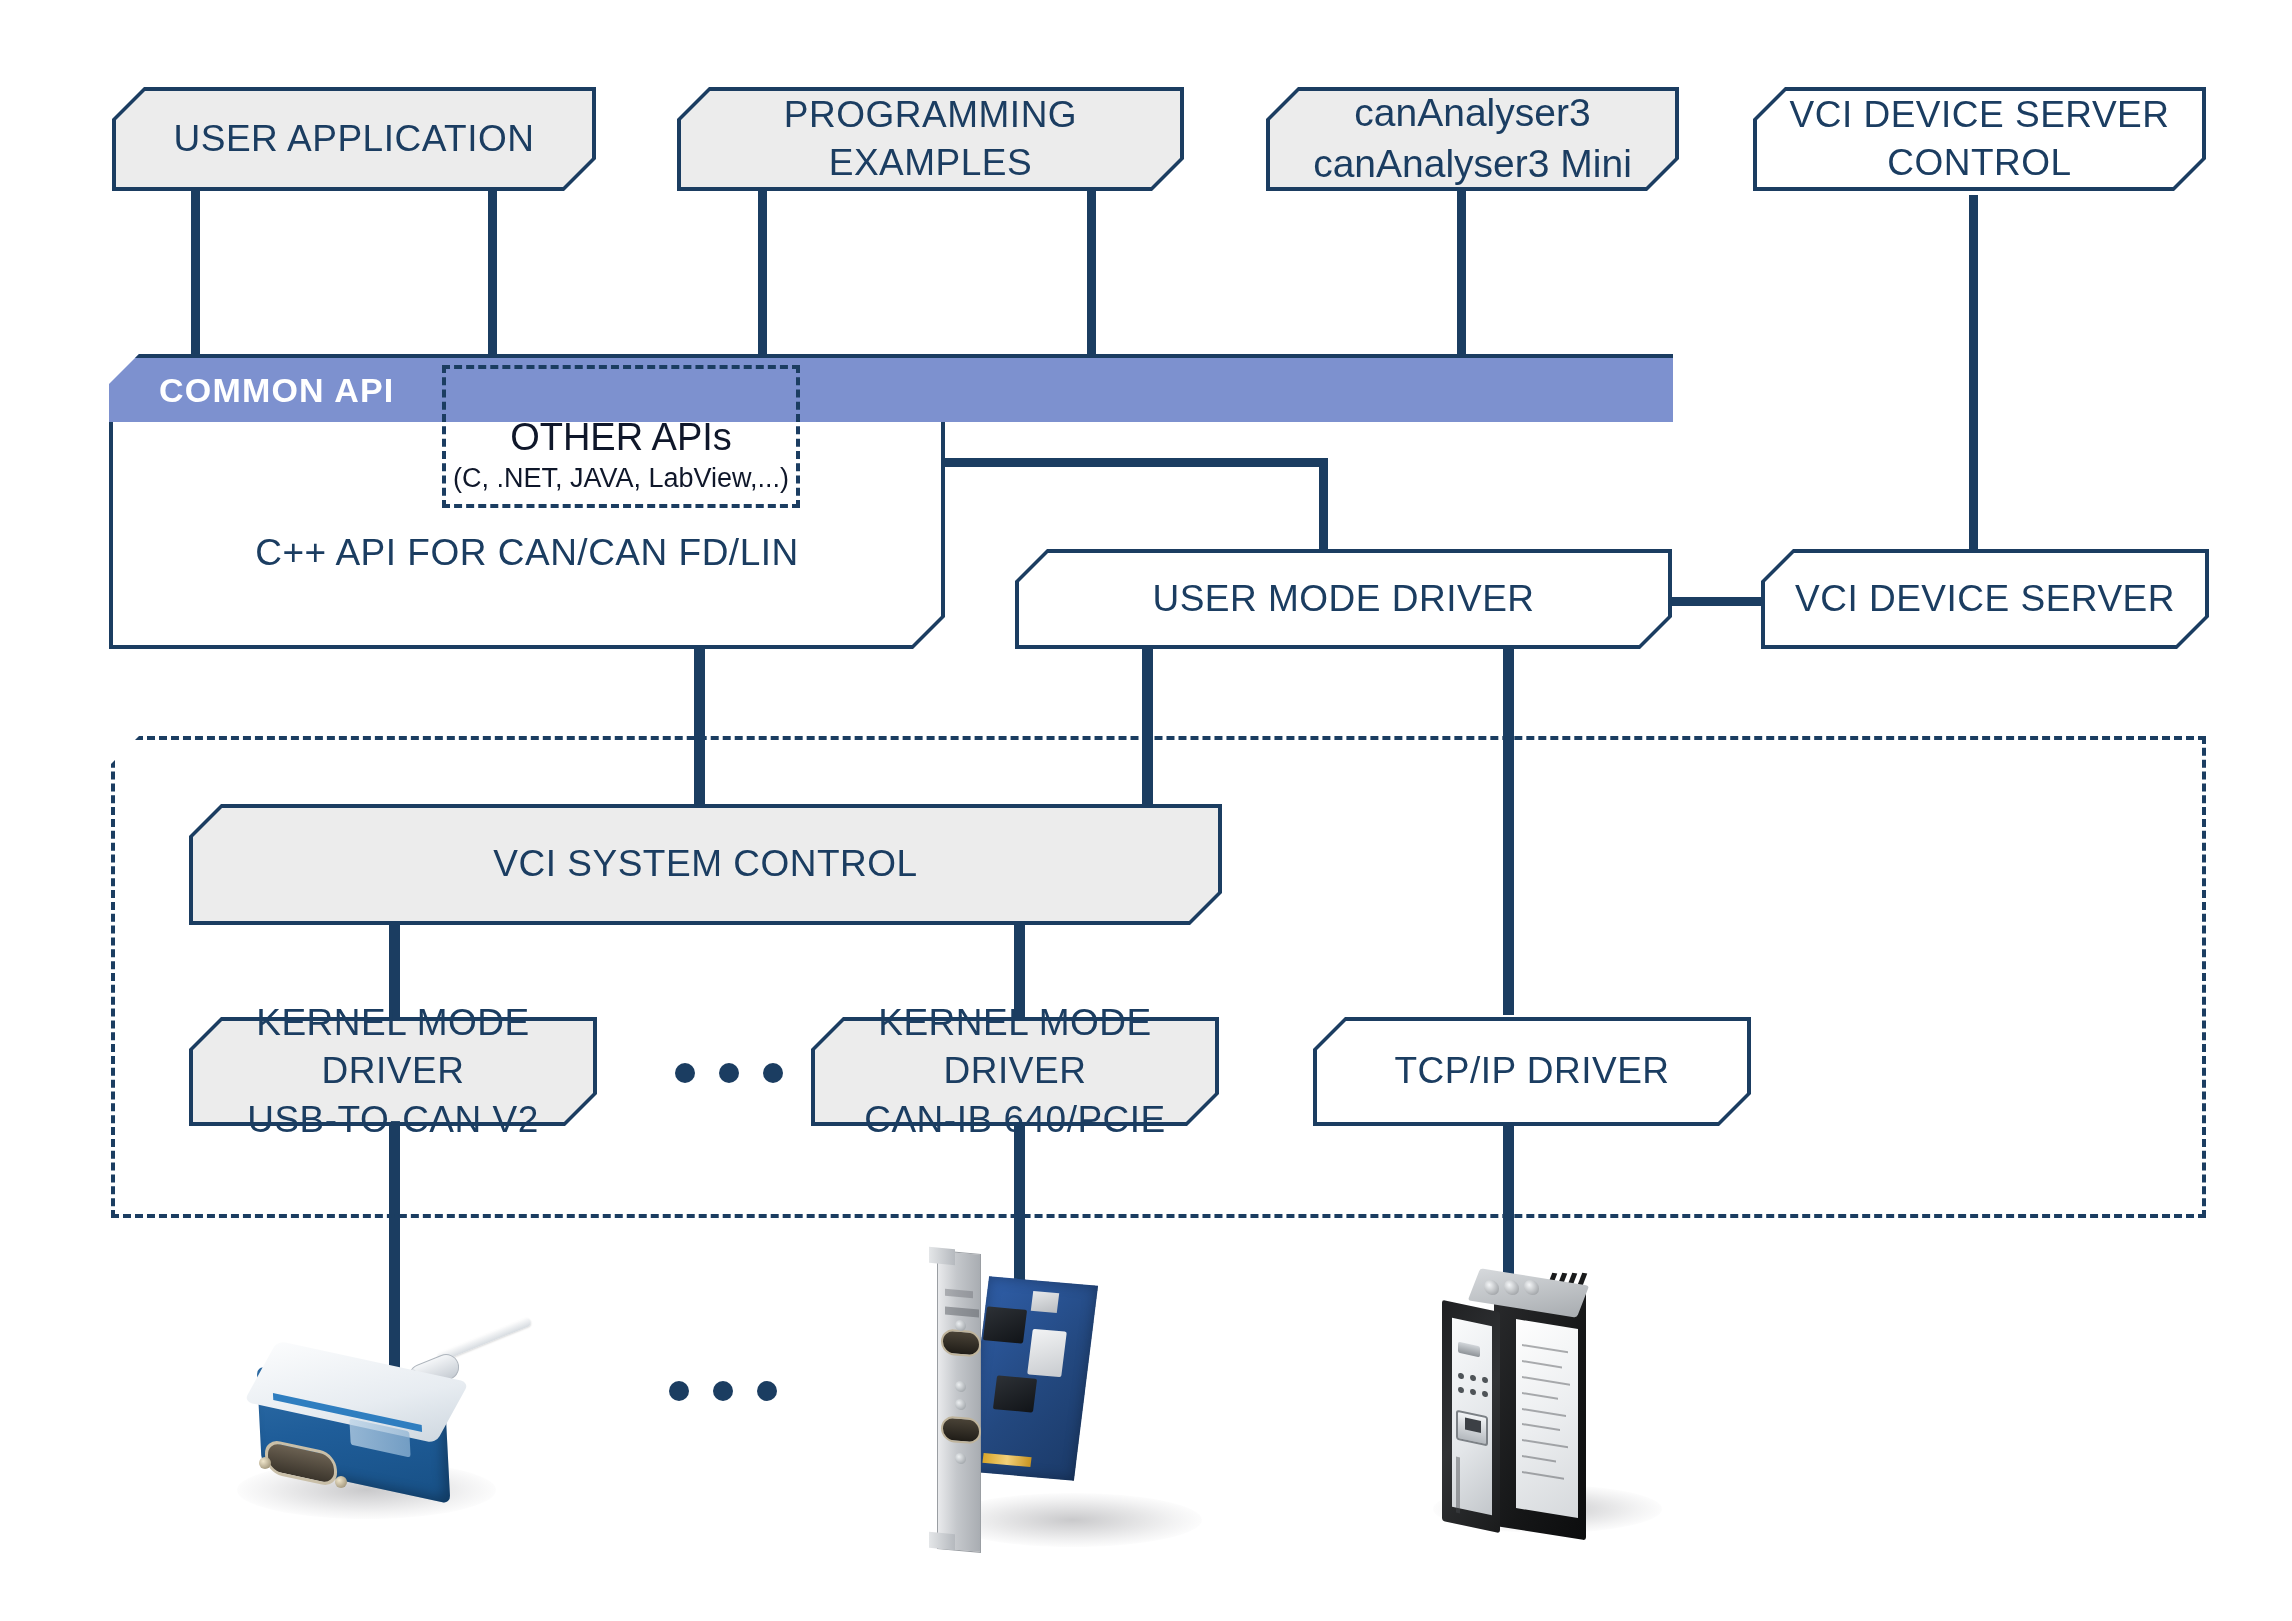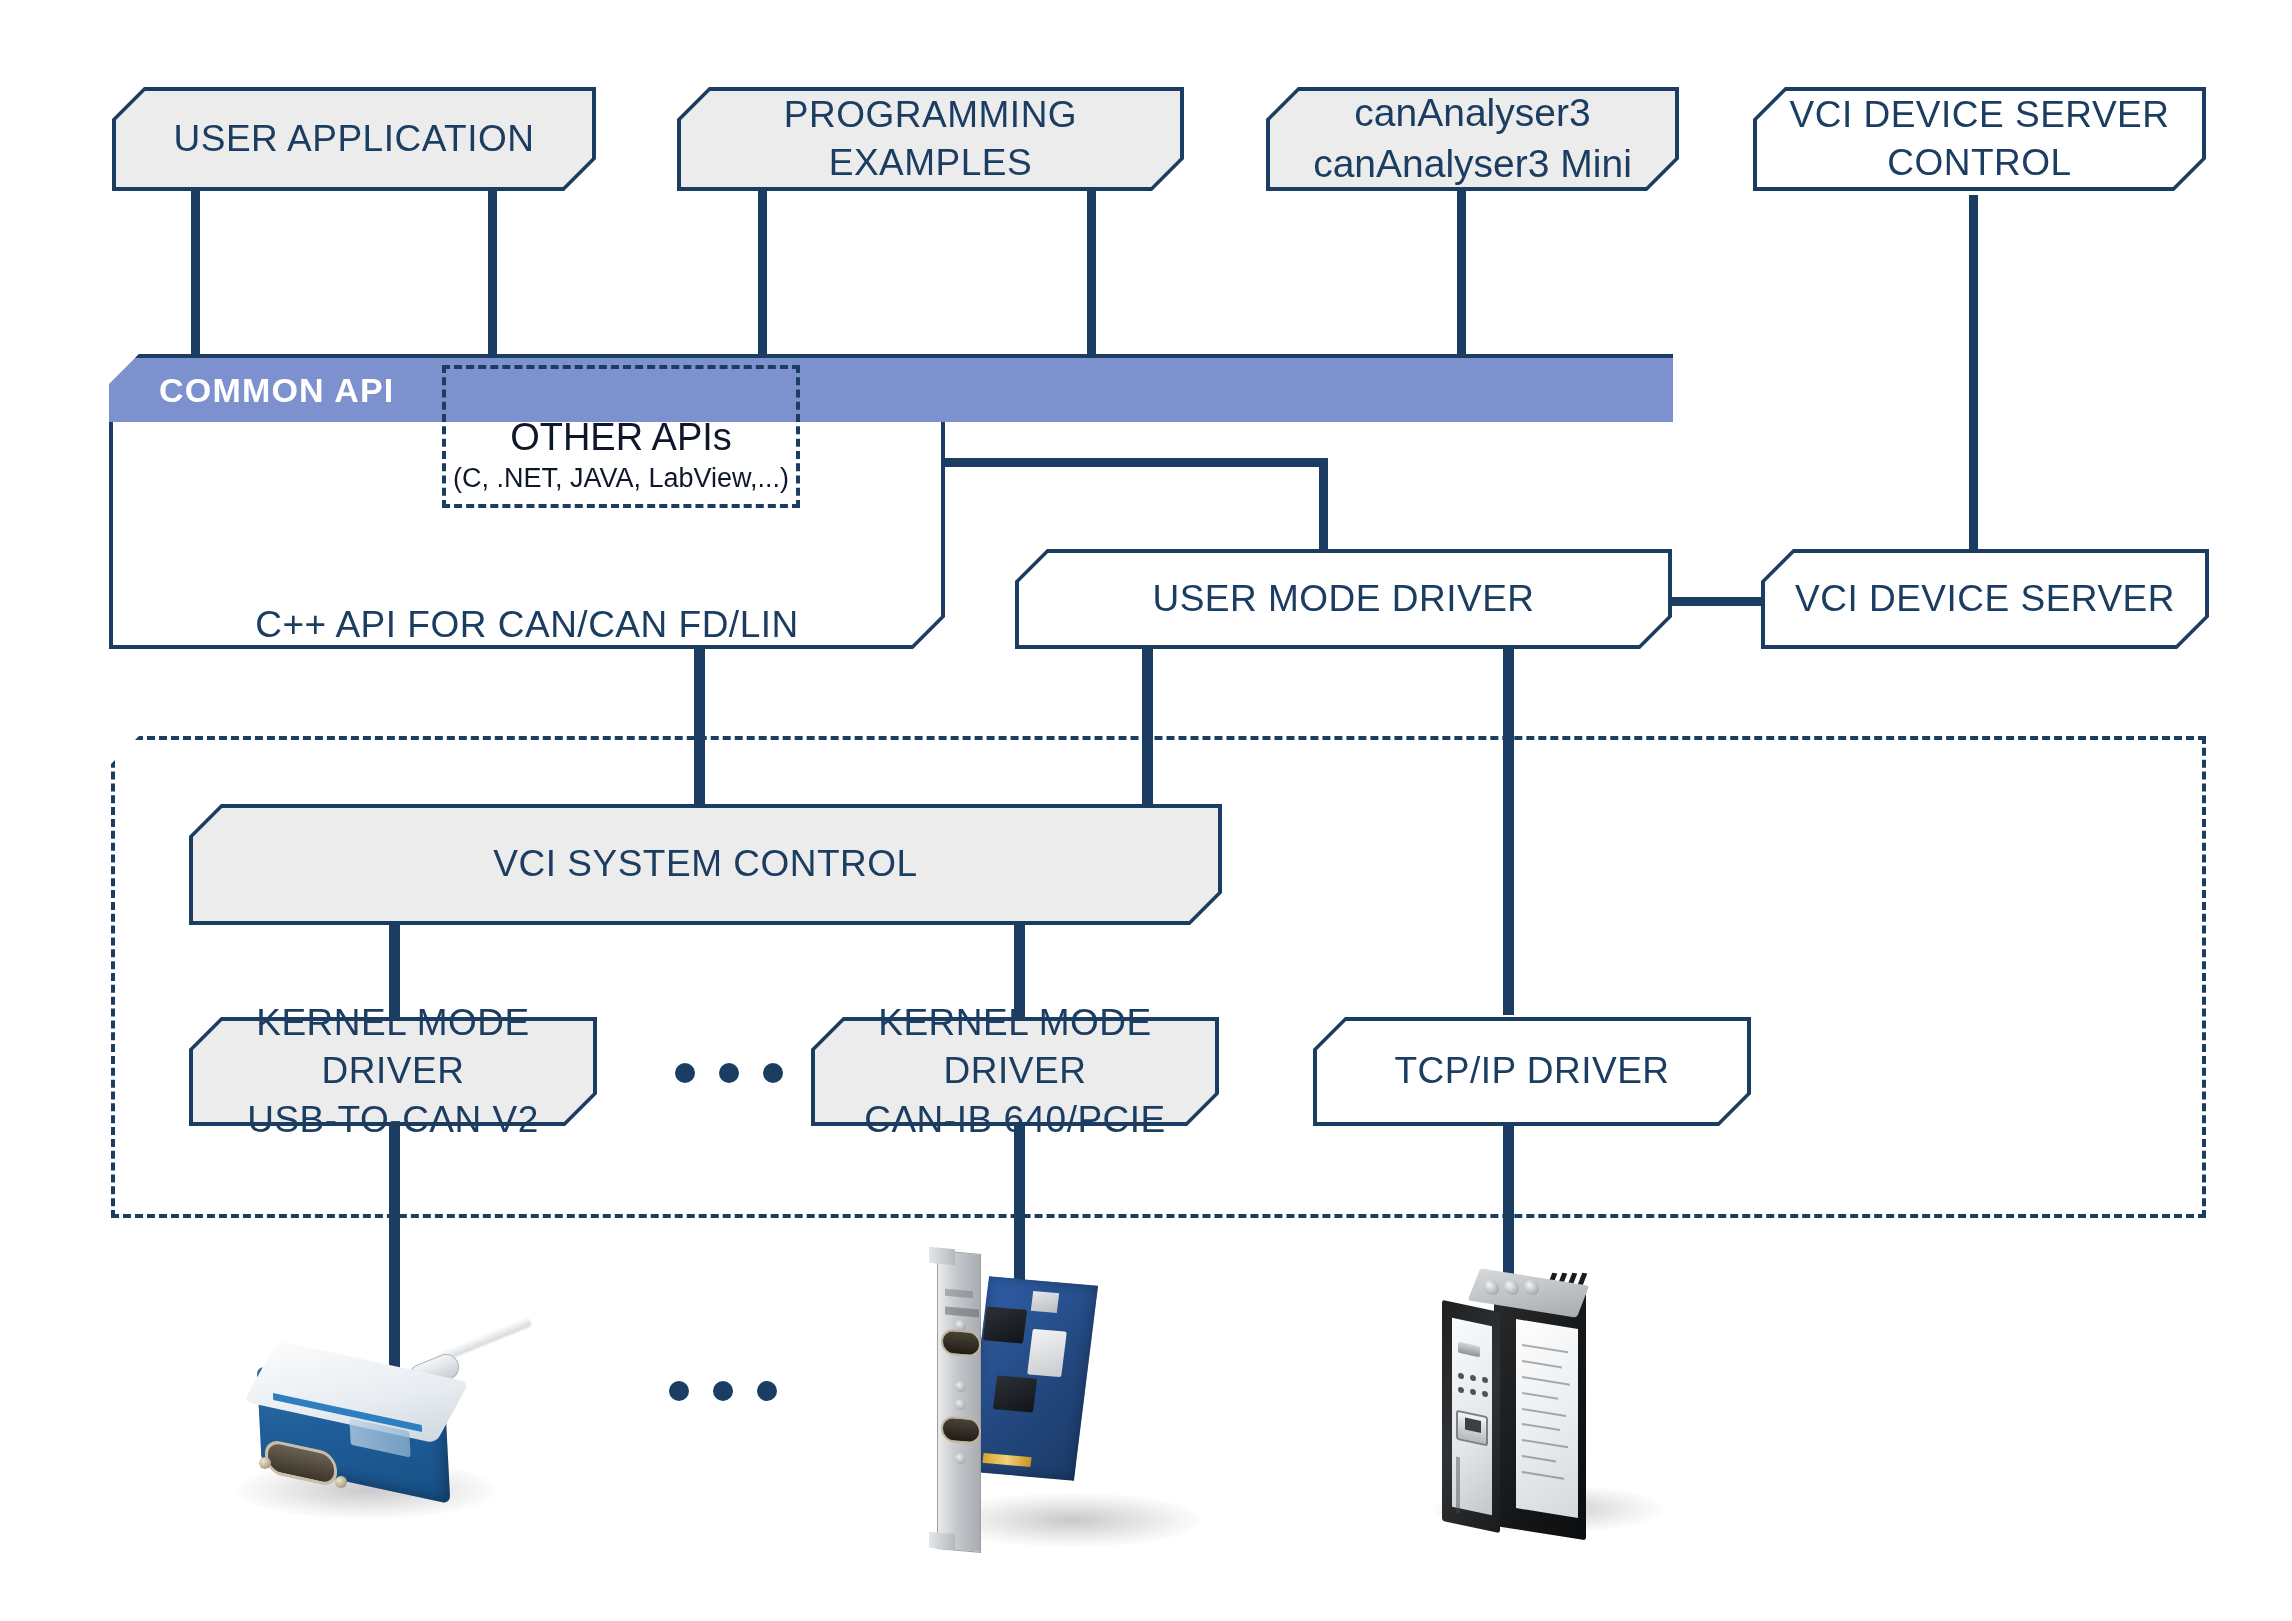--- a/index.html
+++ b/index.html
@@ -387,21 +387,21 @@
   <div class="chamfer-wrap" style="left:1753px; top:87px; width:453px; height:104px;">
     <div class="outline"></div>
     <div class="fill"></div>
     <div class="label t-upper">VCI DEVICE SERVER
 CONTROL</div>
   </div>
 
   <div class="chamfer-wrap" style="left:109px; top:354px; width:836px; height:295px; z-index:2;">
     <div class="outline"></div>
     <div class="fill"></div>
-    <div class="label t-upper" style="align-items:flex-end; ">C++ API FOR CAN/CAN FD/LIN</div>
+    <div class="label t-upper" style="align-items:flex-end; padding-bottom:72px;">C++ API FOR CAN/CAN FD/LIN</div>
   </div>
 
   <div id="common-api-bar" style="left:109px; top:354px; width:1564px; height:68px;">
     <span class="txt">COMMON API</span>
   </div>
 
   <div id="other-apis-box" class="dashed" style="left:442px; top:365px; width:358px; height:143px;">
     <span class="l1">OTHER APIs</span>
     <span class="l2">(C, .NET, JAVA, LabView,...)</span>
   </div>

